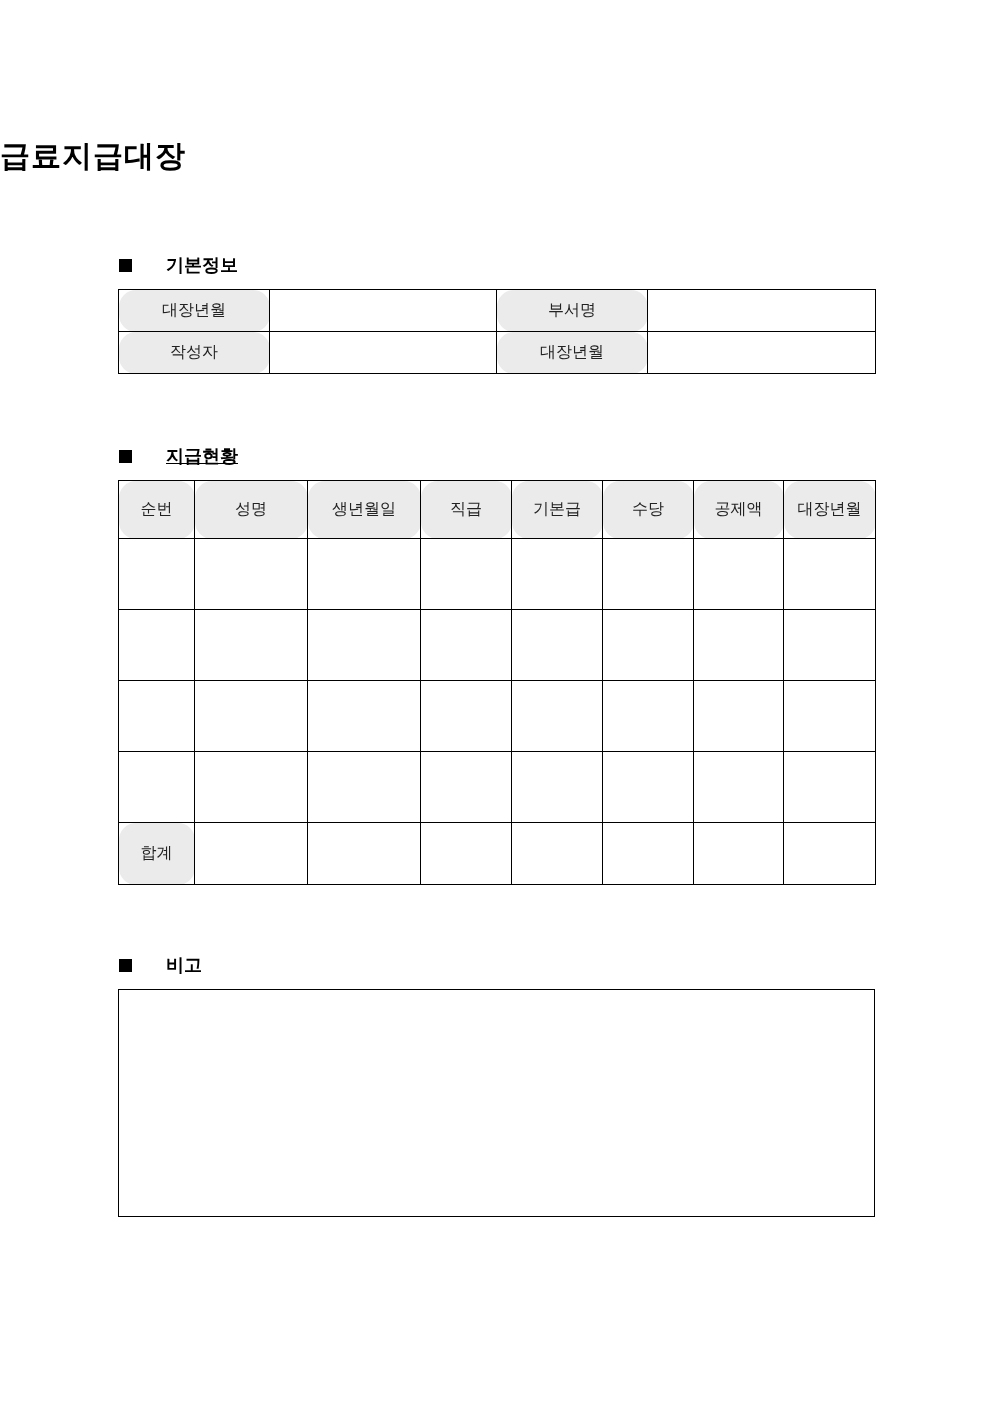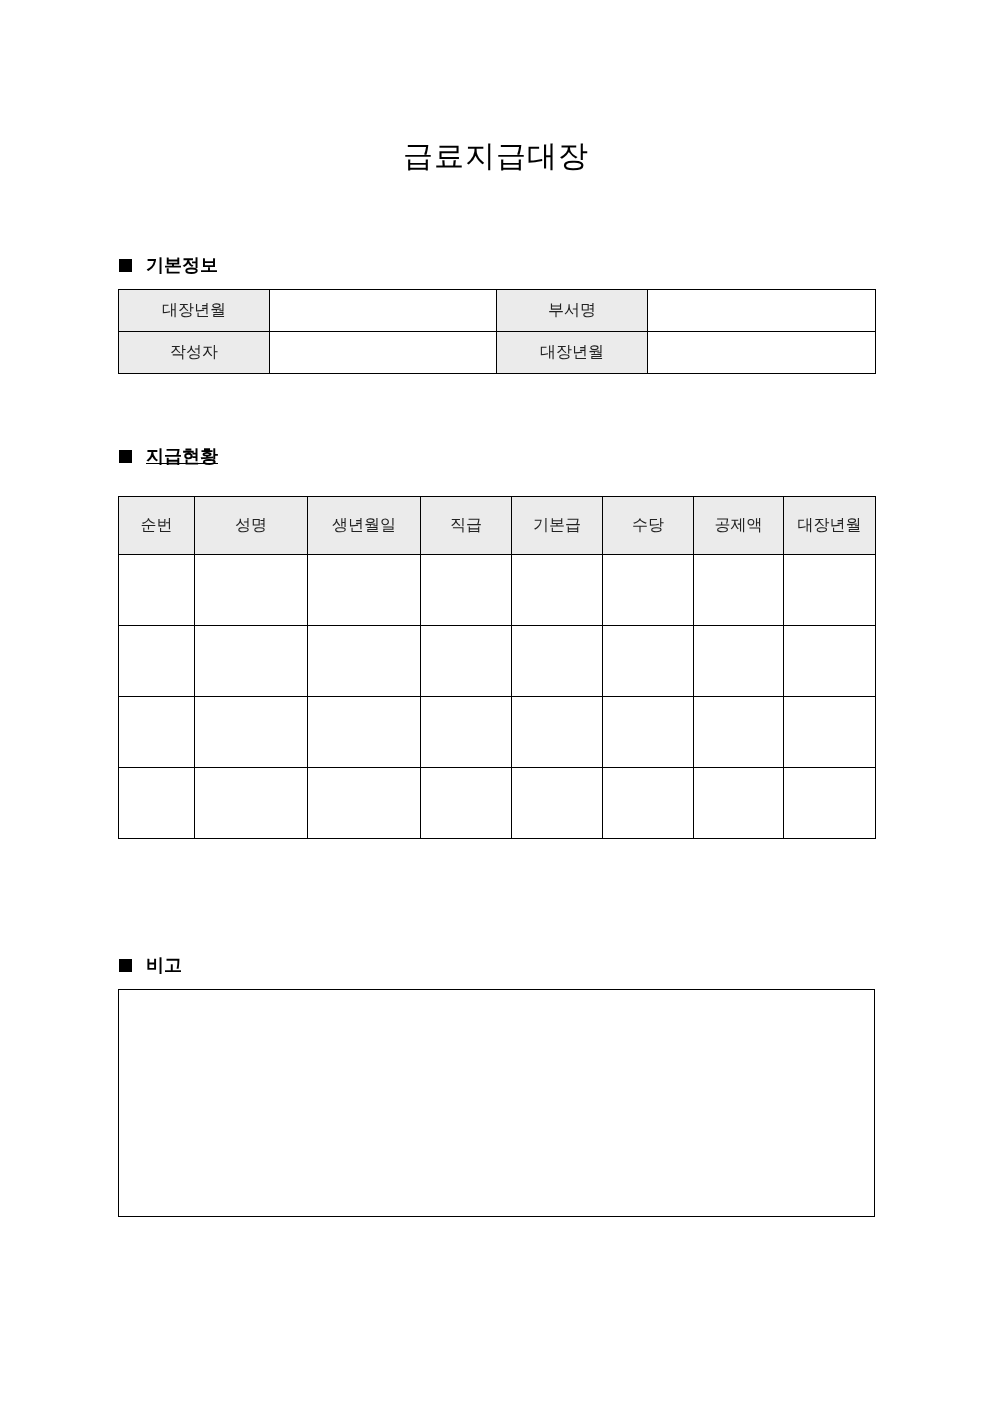--- a/index.html
+++ b/index.html
@@ -1,39 +1,39 @@
 <!DOCTYPE html>
 <html><head>
 <meta charset="utf-8">
 <style>
   html, body { margin: 0; padding: 0; background: #ffffff; }
   body {
     width: 992px; height: 1403px; position: relative; overflow: hidden;
     font-family: "DejaVu Sans", "Liberation Sans", sans-serif; color: #000;
   }
   .title {
-    position: absolute; left: 0; top: 134px; width: 992px; text-align: center;
-    font-size: 30px; font-weight: normal; letter-spacing: 1px; line-height: 44px;
+    position: absolute; left: 0; top: 134px; width: 992px; text-align: left;
+    font-size: 30px; font-weight: bold; letter-spacing: 1px; line-height: 44px;
   }
   .section-head {
     position: absolute; left: 119px; font-size: 18px; font-weight: bold;
-    line-height: 24px; display: flex; align-items: center;
+    line-height: 24px; display: flex; align-items: center; gap: 20px;
   }
   .section-head .square {
     display: inline-block; width: 13px; height: 13px; background: #000; margin-right: 14px;
   }
   table { border-collapse: collapse; position: absolute; table-layout: fixed; }
   td, th {
     border: 1px solid #000; font-weight: normal; font-size: 16px; color: #222;
     text-align: center; vertical-align: middle; padding: 0;
   }
-  .hdr { background: #ebebeb; }
+  .hdr { background: #ebebeb; border-radius: 17px; }
   #basic { left: 118px; top: 289px; width: 757px; }
   #basic td { height: 41px; }
-  #pay { left: 118px; top: 496px; width: 757px; }
+  #pay { left: 118px; top: 480px; width: 757px; }
   #pay th { height: 57px; }
   #pay td.row { height: 70px; }
   #pay td.sum { height: 61px; }
   #remarks {
     position: absolute; left: 118px; top: 989px; width: 755px; height: 226px;
     border: 1px solid #000; background: #fff;
   }
 </style>
 </head>
 <body>
@@ -128,20 +128,30 @@
   <tr>
     <td class="row"></td>
     <td class="row"></td>
     <td class="row"></td>
     <td class="row"></td>
     <td class="row"></td>
     <td class="row"></td>
     <td class="row"></td>
     <td class="row"></td>
   </tr>
+  <tr>
+    <td class="sum hdr">합계</td>
+    <td class="sum"></td>
+    <td class="sum"></td>
+    <td class="sum"></td>
+    <td class="sum"></td>
+    <td class="sum"></td>
+    <td class="sum"></td>
+    <td class="sum"></td>
+  </tr>
 </tbody>
   </table>
 
 <div class="section-head" style="top:953px;">
   <span class="square"></span>
   <span>비고</span>
 </div>
 
 <div id="remarks"></div>
 

